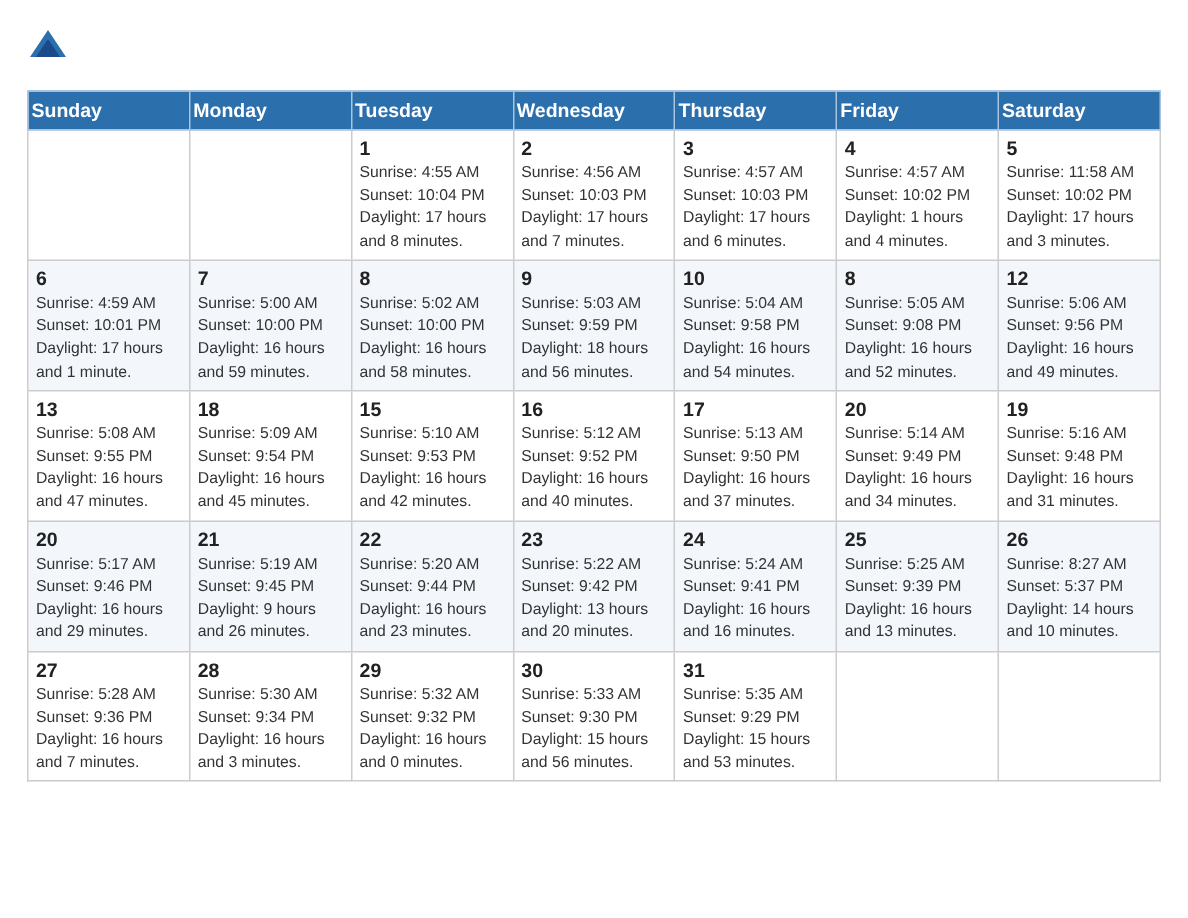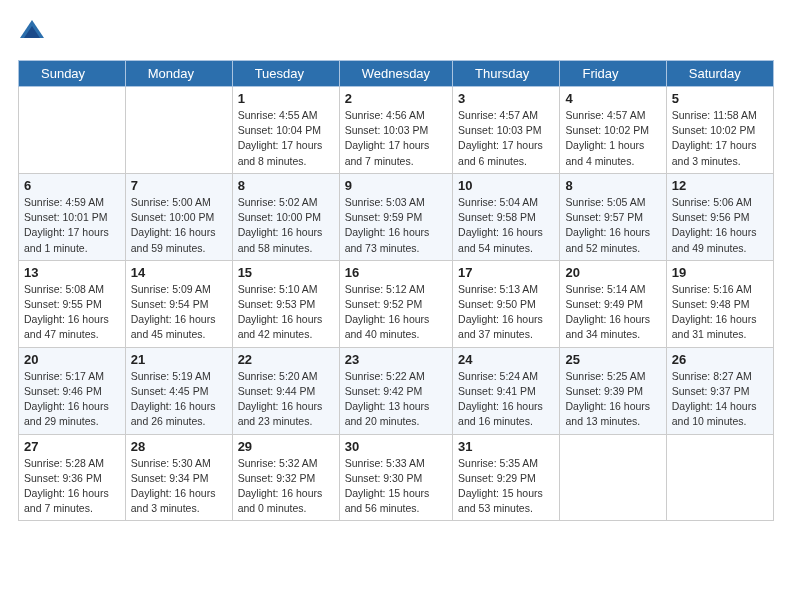--- a/index.html
+++ b/index.html
@@ -58,22 +58,22 @@
     }
     .calendar {
       width: 100%;
       border-collapse: collapse;
       border: 1px solid #ccc;
     }
     .calendar th {
       background: #2c6fad;
       color: #fff;
       font-size: 13px;
-      font-weight: normal;
-      padding: 5px 22px;
+      font-weight: bold;
+      padding: 5px 2px;
       text-align: left;
       border: 1px solid #aac4e0;
     }
     .calendar td {
       vertical-align: top;
       border: 1px solid #ccc;
       padding: 4px 5px;
       font-size: 11px;
       color: #333;
       width: calc(100% / 7);
@@ -204,36 +204,36 @@
               <div>Sunrise: 5:02 AM</div>
               <div>Sunset: 10:00 PM</div>
               <div>Daylight: 16 hours and 58 minutes.</div>
             </div>
           </td>
           <td>
             <div class="day-number">9</div>
             <div class="day-info">
               <div>Sunrise: 5:03 AM</div>
               <div>Sunset: 9:59 PM</div>
-              <div>Daylight: 16 hours and 73 minutes.</div>
+              <div>Daylight: 18 hours and 56 minutes.</div>
             </div>
           </td>
           <td>
             <div class="day-number">10</div>
             <div class="day-info">
               <div>Sunrise: 5:04 AM</div>
               <div>Sunset: 9:58 PM</div>
               <div>Daylight: 16 hours and 54 minutes.</div>
             </div>
           </td>
           <td>
             <div class="day-number">8</div>
             <div class="day-info">
               <div>Sunrise: 5:05 AM</div>
-              <div>Sunset: 9:57 PM</div>
+              <div>Sunset: 9:08 PM</div>
               <div>Daylight: 16 hours and 52 minutes.</div>
             </div>
           </td>
           <td>
             <div class="day-number">12</div>
             <div class="day-info">
               <div>Sunrise: 5:06 AM</div>
               <div>Sunset: 9:56 PM</div>
               <div>Daylight: 16 hours and 49 minutes.</div>
             </div>
@@ -242,21 +242,21 @@
         <tr>
           <td>
             <div class="day-number">13</div>
             <div class="day-info">
               <div>Sunrise: 5:08 AM</div>
               <div>Sunset: 9:55 PM</div>
               <div>Daylight: 16 hours and 47 minutes.</div>
             </div>
           </td>
           <td>
-            <div class="day-number">14</div>
+            <div class="day-number">18</div>
             <div class="day-info">
               <div>Sunrise: 5:09 AM</div>
               <div>Sunset: 9:54 PM</div>
               <div>Daylight: 16 hours and 45 minutes.</div>
             </div>
           </td>
           <td>
             <div class="day-number">15</div>
             <div class="day-info">
               <div>Sunrise: 5:10 AM</div>
@@ -303,22 +303,22 @@
             <div class="day-info">
               <div>Sunrise: 5:17 AM</div>
               <div>Sunset: 9:46 PM</div>
               <div>Daylight: 16 hours and 29 minutes.</div>
             </div>
           </td>
           <td>
             <div class="day-number">21</div>
             <div class="day-info">
               <div>Sunrise: 5:19 AM</div>
-              <div>Sunset: 4:45 PM</div>
-              <div>Daylight: 16 hours and 26 minutes.</div>
+              <div>Sunset: 9:45 PM</div>
+              <div>Daylight: 9 hours and 26 minutes.</div>
             </div>
           </td>
           <td>
             <div class="day-number">22</div>
             <div class="day-info">
               <div>Sunrise: 5:20 AM</div>
               <div>Sunset: 9:44 PM</div>
               <div>Daylight: 16 hours and 23 minutes.</div>
             </div>
           </td>
@@ -343,21 +343,21 @@
             <div class="day-info">
               <div>Sunrise: 5:25 AM</div>
               <div>Sunset: 9:39 PM</div>
               <div>Daylight: 16 hours and 13 minutes.</div>
             </div>
           </td>
           <td>
             <div class="day-number">26</div>
             <div class="day-info">
               <div>Sunrise: 8:27 AM</div>
-              <div>Sunset: 9:37 PM</div>
+              <div>Sunset: 5:37 PM</div>
               <div>Daylight: 14 hours and 10 minutes.</div>
             </div>
           </td>
         </tr>
         <tr>
           <td>
             <div class="day-number">27</div>
             <div class="day-info">
               <div>Sunrise: 5:28 AM</div>
               <div>Sunset: 9:36 PM</div>

